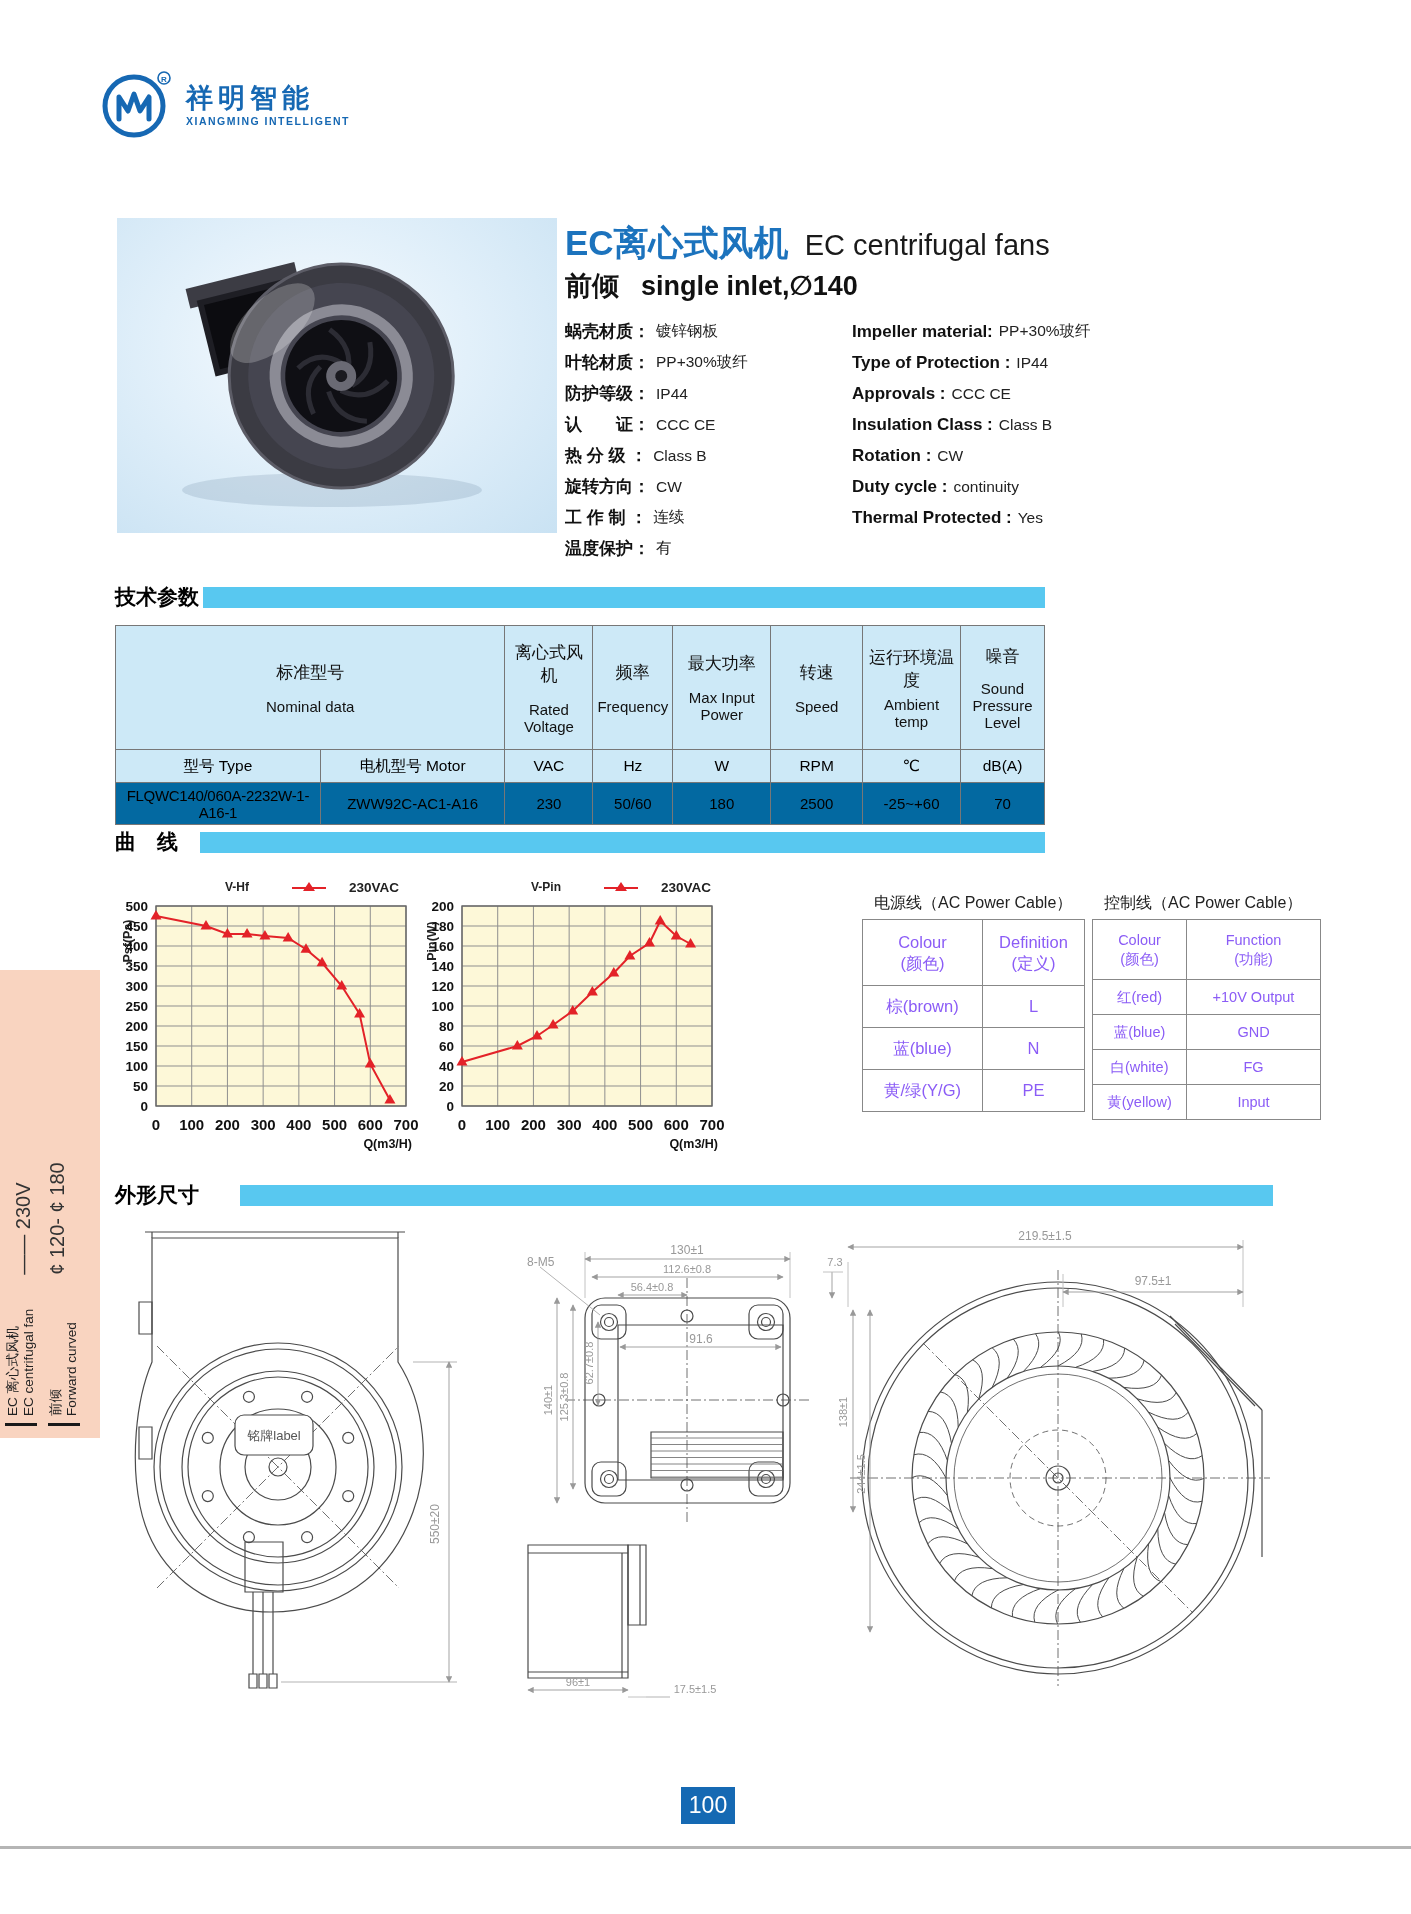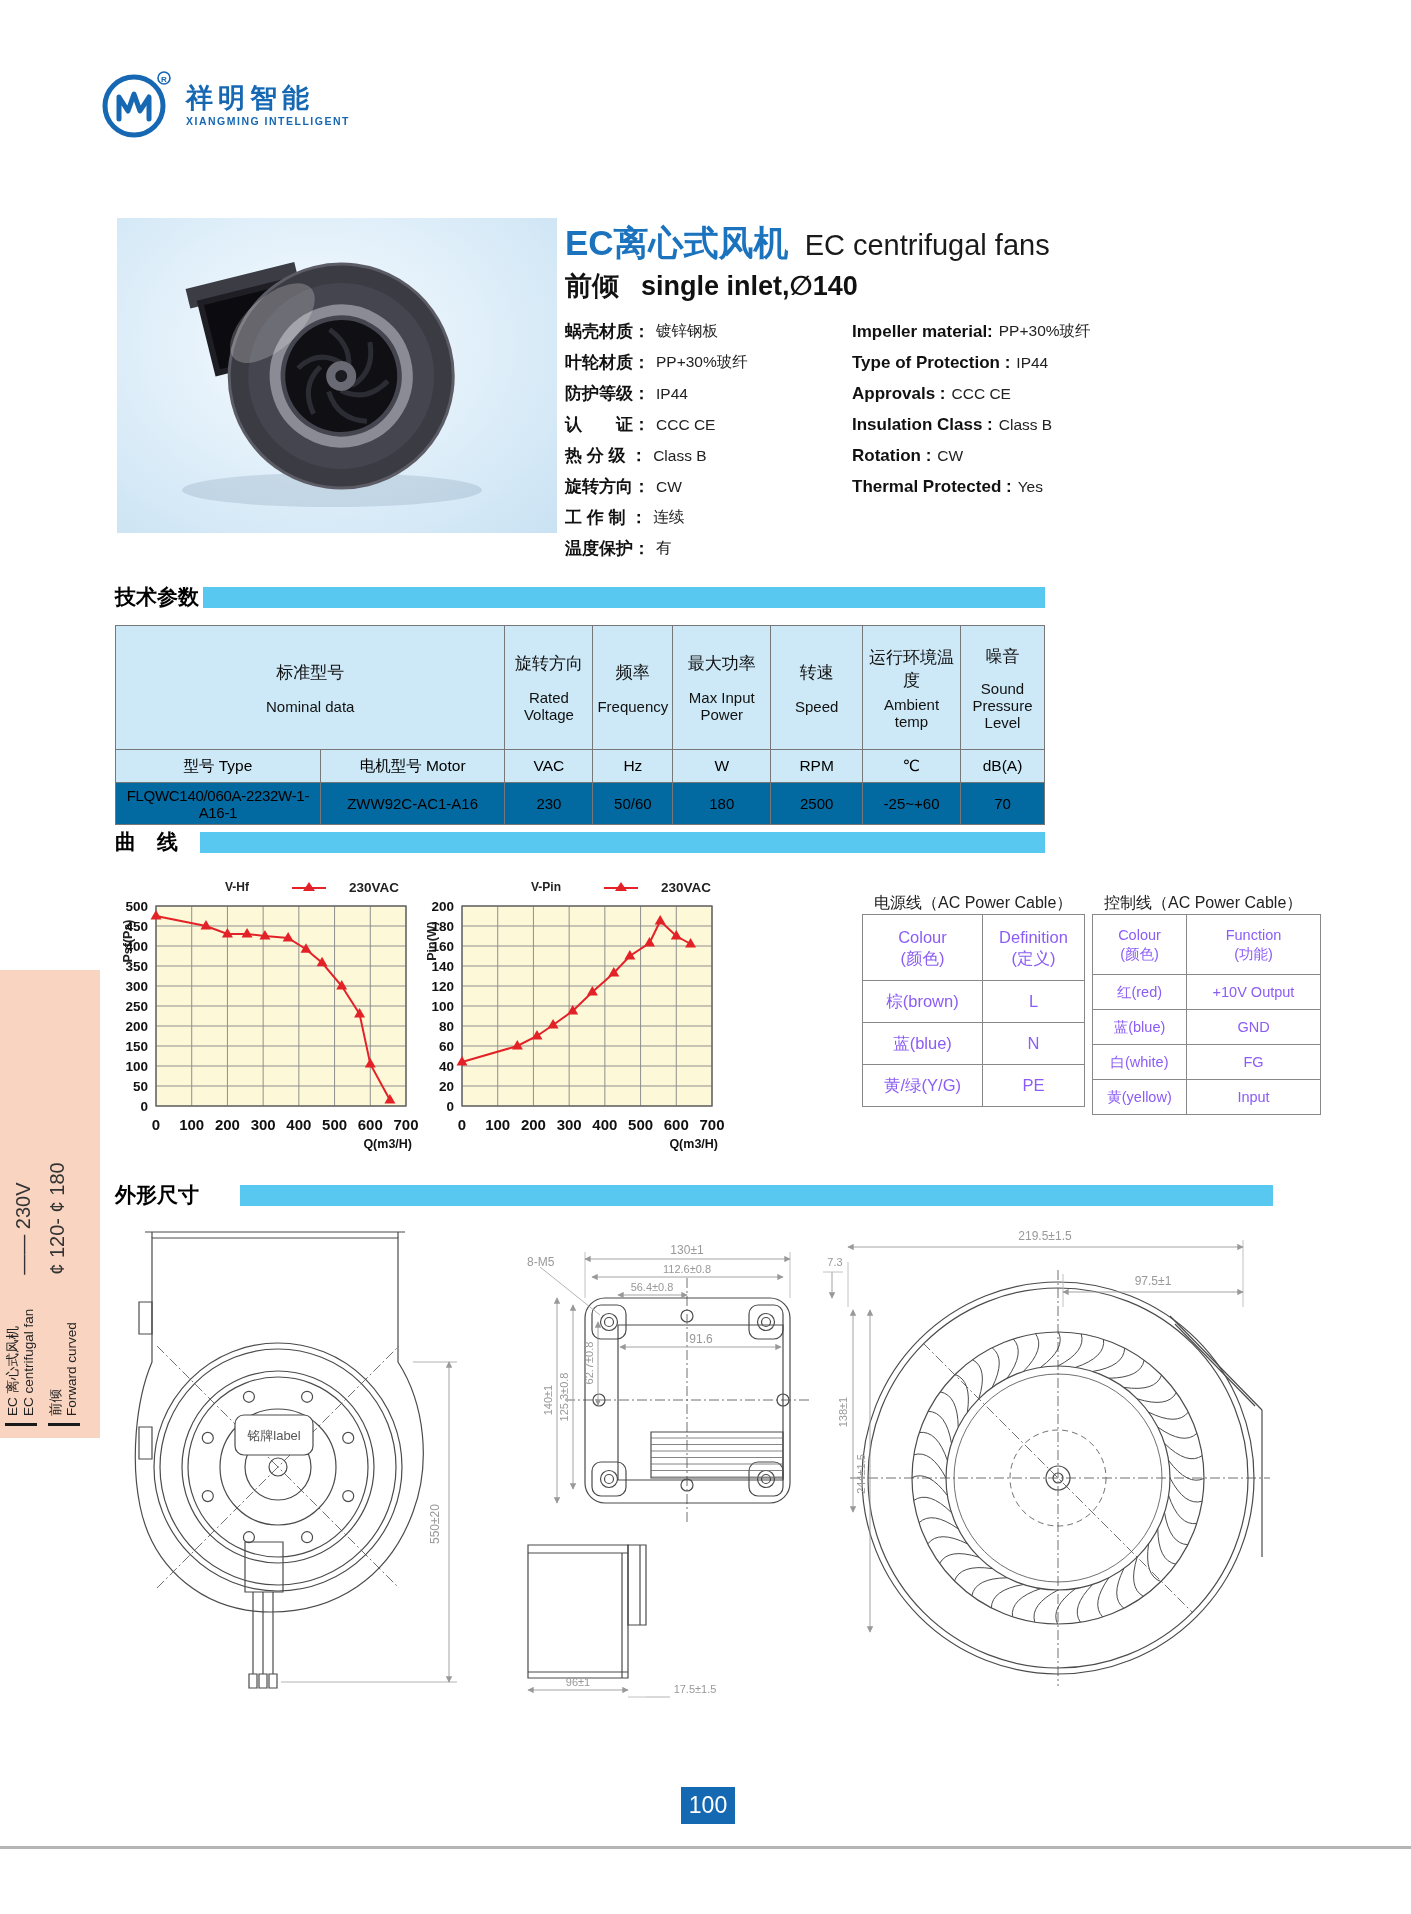--- a/index.html
+++ b/index.html
@@ -52,21 +52,21 @@
 
   
   .chart{width:316px;height:296px}
   .chart-head{position:absolute;top:0;left:0;width:100%;display:flex;justify-content:flex-start;padding-left:115px;gap:42px;align-items:center;height:22px}
   .chart-title{font-size:12px;font-weight:bold;color:#222}
   .legend{display:flex;align-items:center;gap:22px}
   .legend span{font-size:13.5px;font-weight:bold;color:#222}
   .ylab{position:absolute;left:-4px;top:58px;transform:rotate(-90deg);transform-origin:center;font-size:12.5px;font-weight:bold;color:#222}
 
   
-  .ctable-wrap .ct-title{font-size:16px;color:#222;padding-left:12px;white-space:nowrap}
+  .ctable-wrap .ct-title{font-size:16px;color:#222;margin-bottom:5px;padding-left:12px;white-space:nowrap}
   .ctable td{border:1.4px solid #888;text-align:center;vertical-align:middle;color:#8b5cf6}
   .ctA td{font-size:16.5px}
   .ctB td{font-size:14.5px}
   .ct-h div{line-height:1.25}
 
   
   .draw line,.draw path,.draw rect,.draw circle,.draw ellipse,.draw polyline{vector-effect:non-scaling-stroke}
   .dimtxt{fill:var(--dim);font-size:12px;font-family:"Liberation Sans",sans-serif}
   .dimtxt.sm{font-size:11px}
 
@@ -182,20 +182,24 @@
       </div>
     <div class="spec-row">
         <span class="sl">Insulation Class :</span>
         <span class="sv">Class  B</span>
       </div>
     <div class="spec-row">
         <span class="sl">Rotation :</span>
         <span class="sv">CW</span>
       </div>
     <div class="spec-row">
+        <span class="sl">Duty cycle :</span>
+        <span class="sv">continuity</span>
+      </div>
+    <div class="spec-row">
         <span class="sl">Thermal  Protected :</span>
         <span class="sv">Yes</span>
       </div>
   </div>
 
   <div class="abs sec-title" style="left:115px;top:583px">技术参数</div>
   <div class="abs sec-bar" style="left:203px;top:587px;width:842px"></div>
 
   <table class="abs ptable">
     <colgroup>
@@ -208,21 +212,21 @@
         <col style="width:98px">
         <col style="width:84px">
       </colgroup>
     <tbody>
         <tr style="height:124px">
       <td class="hd" colspan="2">
         <span class="cn">标准型号</span>
         <span class="en">Nominal  data</span>
       </td>
       <td class="hd">
-            <span class="cn">旋转方向</span>
+            <span class="cn">离心式风机</span>
             <span class="en">Rated Voltage</span>
           </td>
       <td class="hd">
             <span class="cn">频率</span>
             <span class="en">Frequency</span>
           </td>
       <td class="hd">
             <span class="cn">最大功率</span>
             <span class="en">Max Input Power</span>
           </td>

